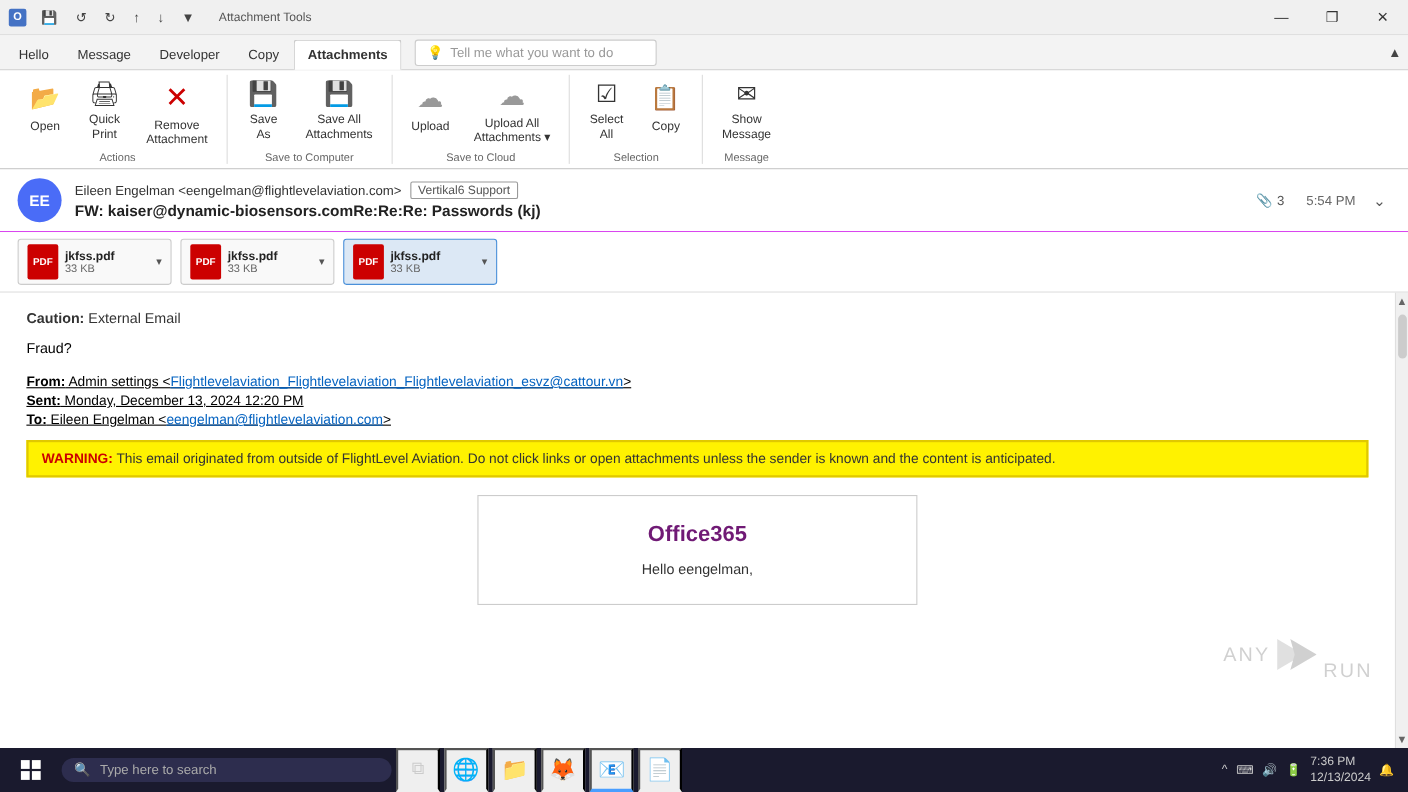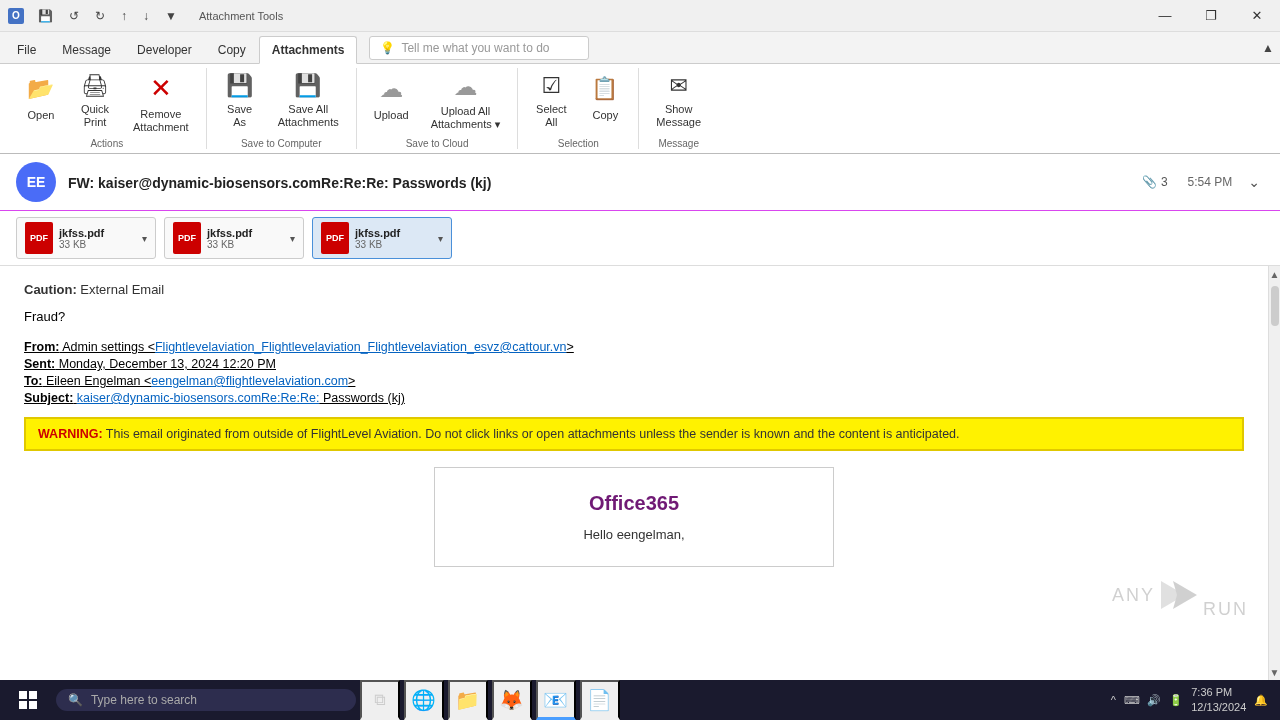--- a/index.html
+++ b/index.html
@@ -342,21 +342,21 @@
     <span style="font-size:11px;color:#555;padding-left:8px;">Attachment Tools</span>
   </div>
   <div class="title-bar-right">
     <button class="win-btn">—</button>
     <button class="win-btn">❐</button>
     <button class="win-btn close">✕</button>
   </div>
 </div>
 
 <div class="ribbon-tabs">
-  <button class="ribbon-tab">File</button>
+  <button class="ribbon-tab">Hello</button>
   <button class="ribbon-tab">Message</button>
   <button class="ribbon-tab">Developer</button>
   <button class="ribbon-tab">Copy</button>
   <button class="ribbon-tab active">Attachments</button>
   <div class="tell-me">
     <span>💡</span>
     <span>Tell me what you want to do</span>
   </div>
   <div class="ribbon-collapse">
     <button class="title-bar-btn">▲</button>
@@ -432,20 +432,24 @@
         <span class="ribbon-btn-label">Show<br>Message</span>
       </button>
     </div>
     <div class="ribbon-group-label">Message</div>
   </div>
 </div>
 
 <div class="email-header">
   <div class="avatar">EE</div>
   <div class="email-meta">
+    <div style="display:flex;align-items:center;">
+      <span class="email-from">Eileen Engelman &lt;eengelman@flightlevelaviation.com&gt;</span>
+      <span class="email-to-badge">Vertikal6 Support</span>
+    </div>
     <div class="email-subject">FW: kaiser@dynamic-biosensors.comRe:Re:Re:  Passwords  (kj)</div>
   </div>
   <div class="attachment-count">
     <span>📎</span>
     <span>3</span>
   </div>
   <span class="email-time">5:54 PM</span>
   <button class="expand-btn">⌄</button>
 </div>
 
@@ -484,23 +488,20 @@
     <p class="fraud-text">Fraud?</p>
 
     <p class="email-detail">
       <strong>From:</strong><span> Admin settings &lt;</span><a href="#">Flightlevelaviation_Flightlevelaviation_Flightlevelaviation_esvz@cattour.vn</a><span>&gt;</span>
     </p>
     <p class="email-detail">
       <strong>Sent:</strong><span> Monday, December 13, 2024  12:20 PM</span>
     </p>
     <p class="email-detail">
       <strong>To:</strong><span> Eileen Engelman &lt;</span><a href="#">eengelman@flightlevelaviation.com</a><span>&gt;</span>
-    </p>
-    <p class="email-detail">
-      <strong>Subject:</strong> <a href="#">kaiser@dynamic-biosensors.comRe:Re:Re:</a><span> Passwords (kj)</span>
     </p>
 
     <div class="warning-banner">
       <strong>WARNING:</strong><span> This email originated from outside of FlightLevel Aviation. Do not click links or open attachments unless the sender is known and the content is anticipated.</span>
     </div>
 
     <div class="office365-card">
       <div class="office365-title">Office365</div>
       <p class="office365-text">Hello eengelman,</p>
     </div>

